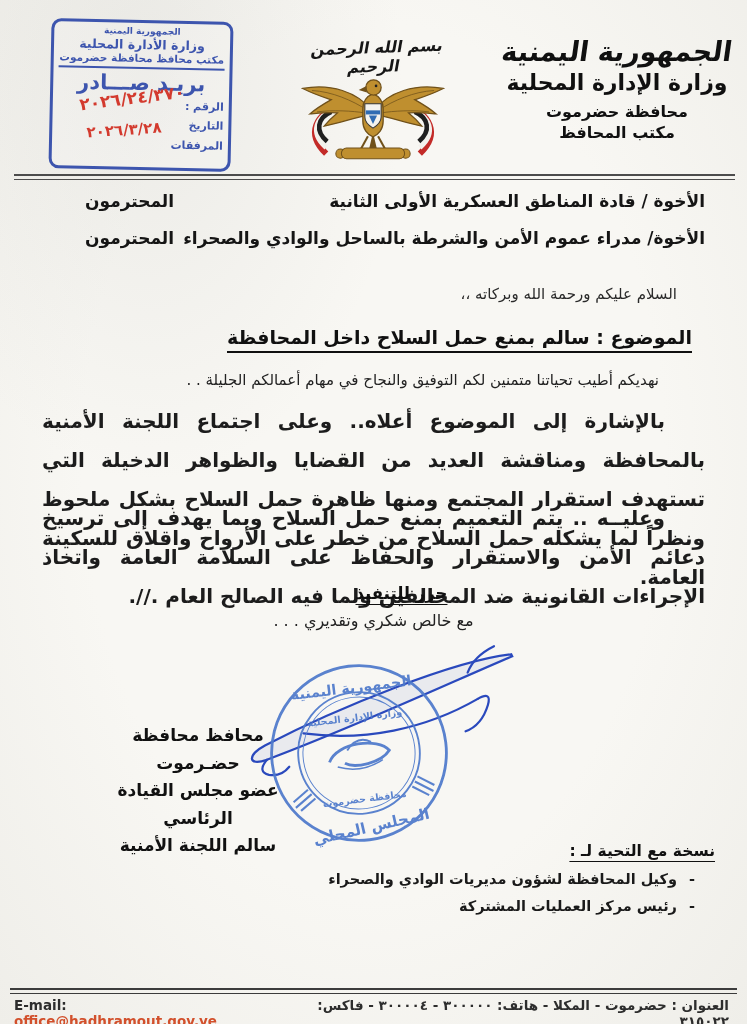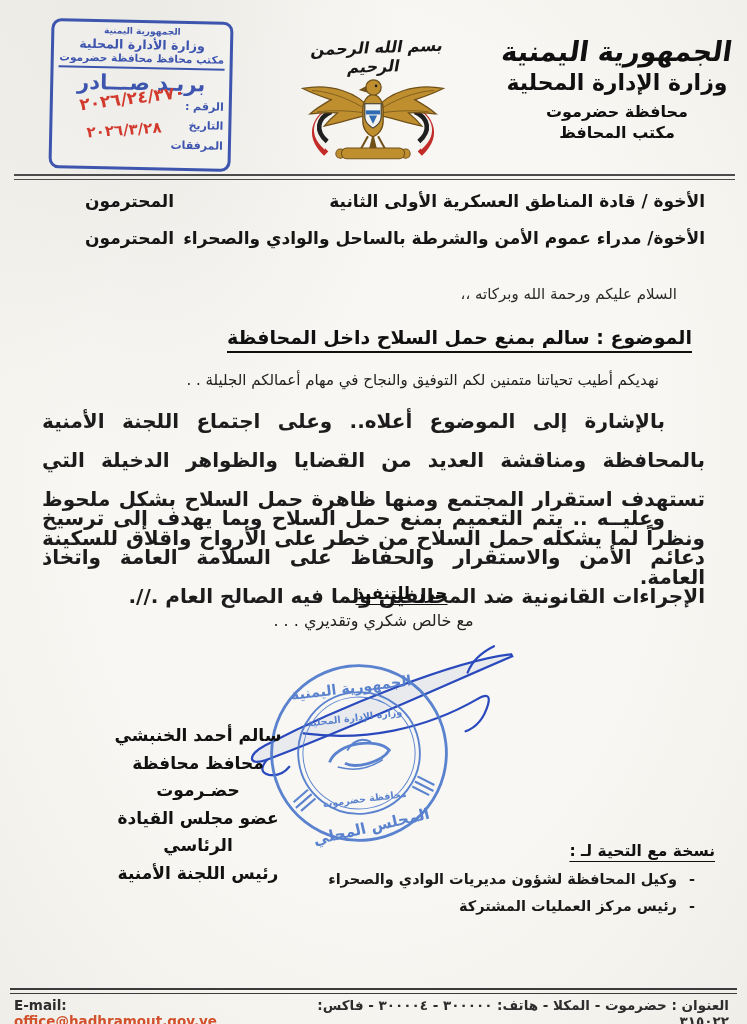--- a/index.html
+++ b/index.html
@@ -206,24 +206,23 @@
     </g>
     <g fill="#4d79cb" font-family="DejaVu Sans, sans-serif" text-anchor="middle">
       <text x="100" y="36" font-size="15" font-weight="bold">الجمهورية اليمنية</text>
       <text x="100" y="66" font-size="10" font-weight="bold">وزارة الإدارة المحلية</text>
       <text x="100" y="152" font-size="10" font-weight="bold">محافظة حضرموت</text>
       <text x="104" y="184" font-size="16" font-weight="bold" transform="rotate(-6 104 184)">المجلس المحلي</text>
     </g>
   </svg>
 
   <div class="sig-block">
-    <div>سالم أحمد الخنبشي</div>
     <div>محافظ محافظة حضـرموت</div>
     <div>عضو مجلس القيادة الرئاسي</div>
-    <div>رئيس اللجنة الأمنية</div>
+    <div>سالم اللجنة الأمنية</div>
   </div>
 
   <div class="cc">
     <div class="cc-title">نسخة مع التحية لـ :</div>
     <div class="cc-item">
       <span>-</span>
       <span>وكيل المحافظة لشؤون مديريات الوادي والصحراء</span>
     </div>
     <div class="cc-item">
       <span>-</span>

